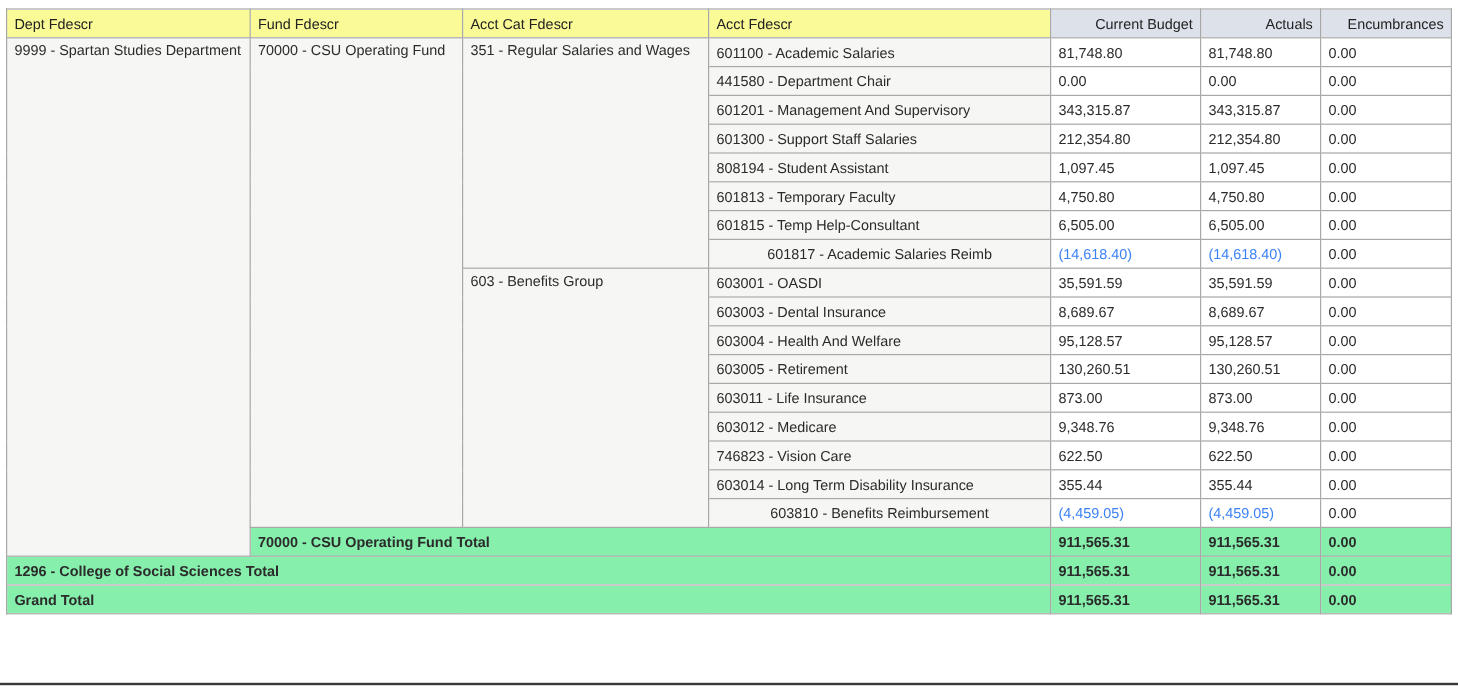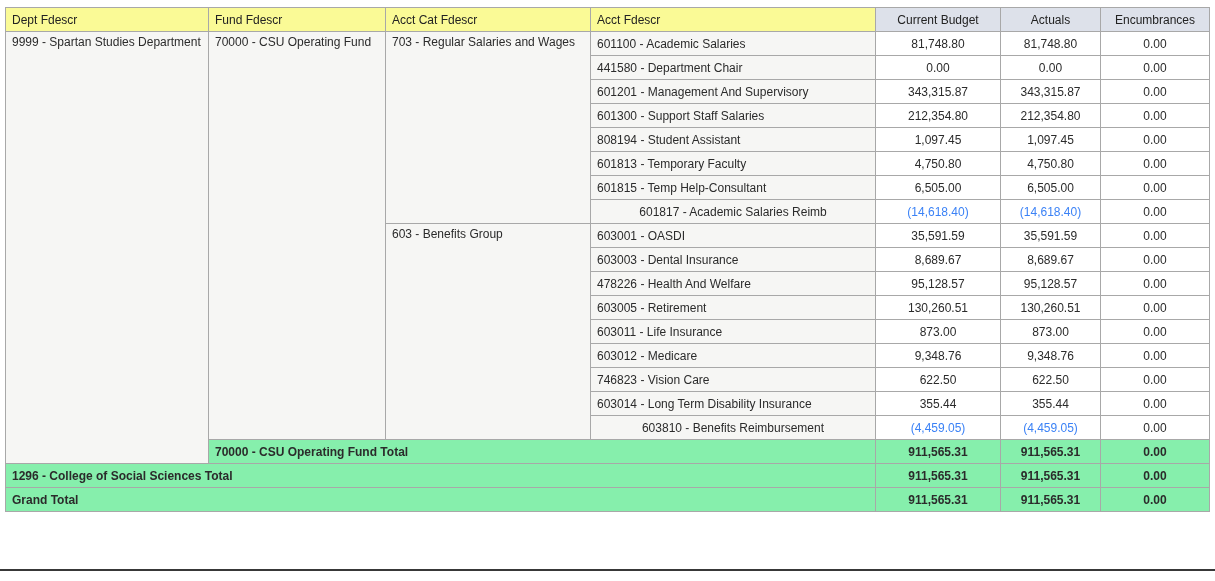--- a/index.html
+++ b/index.html
@@ -36,35 +36,35 @@
   }
   th.h-dim {
     background: #fafa96;
     font-weight: normal;
     text-align: left;
     color: #222;
   }
   th.h-num {
     background: #dde1ea;
     font-weight: normal;
-    text-align: center;
+    text-align: right;
     color: #222;
   }
   td.desc {
     background: #f6f6f4;
     text-align: left;
   }
   td.span-cell {
     vertical-align: top;
     white-space: normal;
     line-height: 1.55;
   }
   td.num {
     background: #ffffff;
-    text-align: center;
+    text-align: left;
   }
   tr.total-row td {
     background: #86efac;
     font-weight: bold;
   }
   td.neg { color: #3b82f6; }
   td.hl {
     border-top: 2px solid #4a7ebc;
     border-bottom: 2px solid #4a7ebc;
   }
@@ -101,21 +101,21 @@
         <th class="h-dim">Acct Fdescr</th>
         <th class="h-num">Current Budget</th>
         <th class="h-num">Actuals</th>
         <th class="h-num">Encumbrances</th>
       </tr>
     </thead>
     <tbody>
       <tr>
         <td class="desc span-cell" rowspan="18">9999 - Spartan Studies Department</td>
         <td class="desc span-cell" rowspan="17">70000 - CSU Operating Fund</td>
-        <td class="desc span-cell" rowspan="8">703 - Regular Salaries and Wages</td>
+        <td class="desc span-cell" rowspan="8">351 - Regular Salaries and Wages</td>
         <td class="desc">601100 - Academic Salaries</td>
         <td class="num">81,748.80</td>
         <td class="num">81,748.80</td>
         <td class="num">0.00</td>
       </tr>
       <tr>
         <td class="desc">441580 - Department Chair</td>
         <td class="num">0.00</td>
         <td class="num">0.00</td>
         <td class="num">0.00</td>
@@ -163,21 +163,21 @@
         <td class="num">35,591.59</td>
         <td class="num">0.00</td>
       </tr>
       <tr>
         <td class="desc">603003 - Dental Insurance</td>
         <td class="num">8,689.67</td>
         <td class="num">8,689.67</td>
         <td class="num">0.00</td>
       </tr>
       <tr>
-        <td class="desc">478226 - Health And Welfare</td>
+        <td class="desc">603004 - Health And Welfare</td>
         <td class="num">95,128.57</td>
         <td class="num">95,128.57</td>
         <td class="num">0.00</td>
       </tr>
       <tr>
         <td class="desc">603005 - Retirement</td>
         <td class="num">130,260.51</td>
         <td class="num">130,260.51</td>
         <td class="num">0.00</td>
       </tr>

